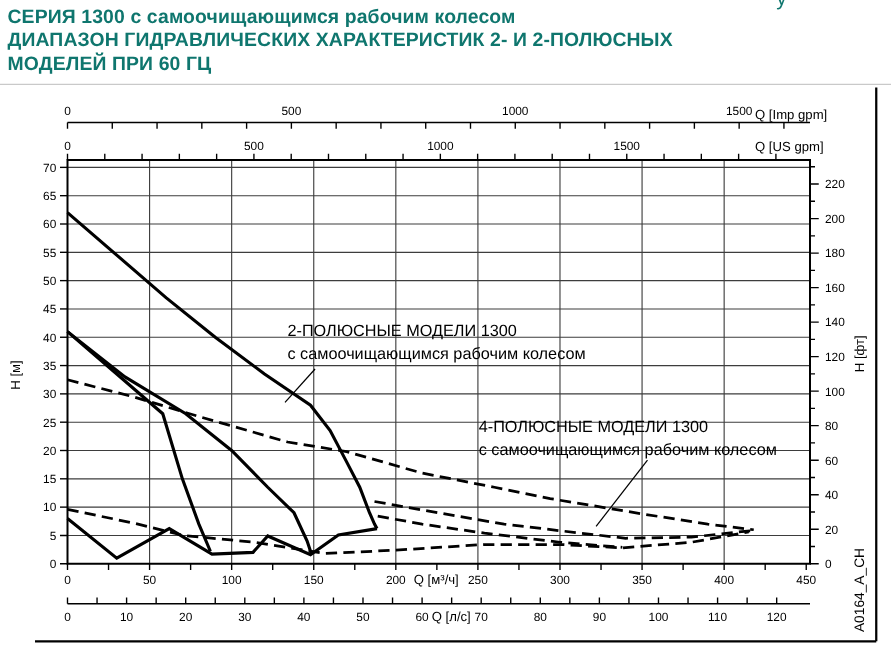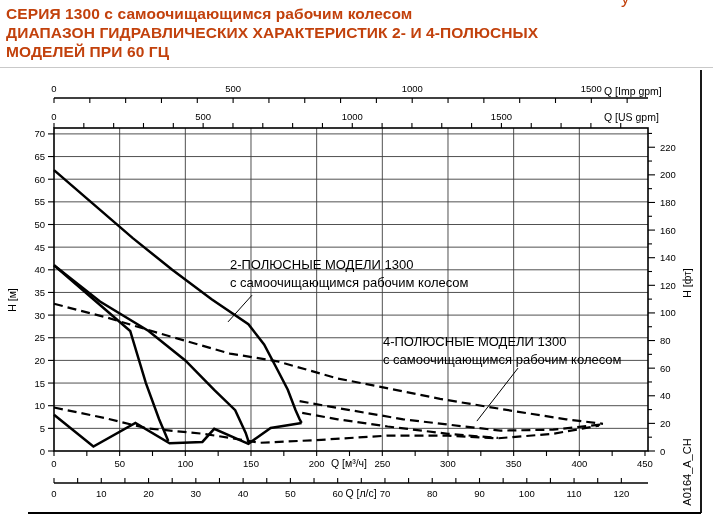--- a/index.html
+++ b/index.html
@@ -1,35 +1,35 @@
 <!DOCTYPE html>
 <html><head>
 <meta charset="utf-8">
 <style>
   html,body{margin:0;padding:0;background:#fff;}
   #page{position:relative;width:713px;height:522px;background:#fff;overflow:hidden;
-        font-family:"Liberation Sans",sans-serif;color:#c2410c;}
+        font-family:"Liberation Sans",sans-serif;color:#0f766e;}
   #titleblock{position:absolute;left:6px;top:4px;width:660px;
         font-weight:bold;font-size:15.5px;line-height:19px;letter-spacing:0.1px;}
   #partial-glyph{position:absolute;left:621px;top:-11px;font-size:17px;}
   #separator{position:absolute;left:0;top:67px;width:713px;height:1px;background:#c9c9c9;}
   svg{position:absolute;left:0;top:0;}
   svg text{font-family:"Liberation Sans",sans-serif;fill:#000;}
   .tick-label{font-size:9.5px;}
   .unit-label{font-size:10.5px;}
   .anno{font-size:13px;}
   .figcode{font-size:11px;}
 </style>
 </head>
 <body>
 
 <div id="page">
   <div id="titleblock">
     <div>СЕРИЯ 1300 с самоочищающимся рабочим колесом</div>
-    <div>ДИАПАЗОН ГИДРАВЛИЧЕСКИХ ХАРАКТЕРИСТИК 2- И 4-ПОЛЮСНЫХ</div>
+    <div>ДИАПАЗОН ГИДРАВЛИЧЕСКИХ ХАРАКТЕРИСТИК 2- И 2-ПОЛЮСНЫХ</div>
     <div>МОДЕЛЕЙ ПРИ 60 ГЦ</div>
   </div>
   <div id="partial-glyph">у</div>
   <div id="separator"></div>
   <svg id="chart" width="713" height="522" viewBox="0 0 713 522">
       <g>
         <line x1="119.66499999999999" y1="128" x2="119.66499999999999" y2="451" stroke="#3d3d3d" stroke-width="0.9"></line>
         <line x1="185.32999999999998" y1="128" x2="185.32999999999998" y2="451" stroke="#3d3d3d" stroke-width="0.9"></line>
         <line x1="250.99499999999998" y1="128" x2="250.99499999999998" y2="451" stroke="#3d3d3d" stroke-width="0.9"></line>
         <line x1="316.65999999999997" y1="128" x2="316.65999999999997" y2="451" stroke="#3d3d3d" stroke-width="0.9"></line>

